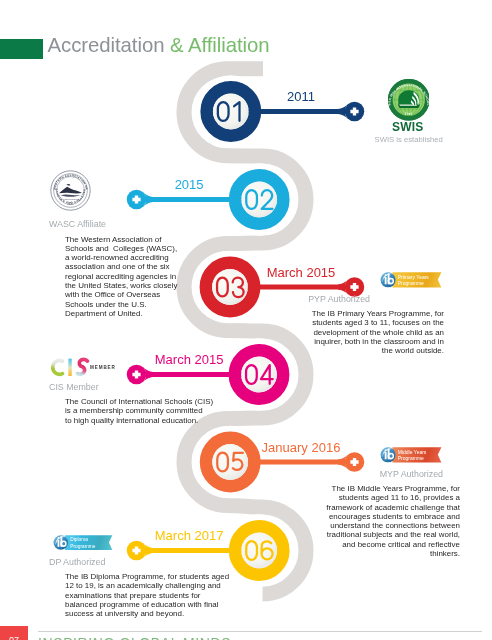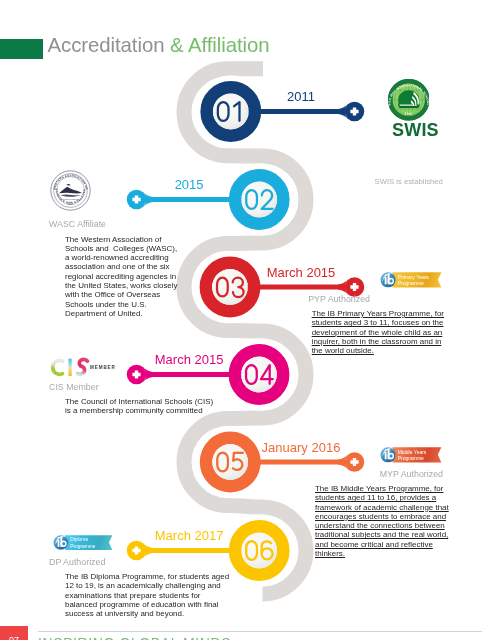--- a/index.html
+++ b/index.html
@@ -9,25 +9,25 @@
   #ribbon{position:absolute;left:0;top:0;width:492px;height:640px;}
   #hdr-bar{left:0;top:25px;width:43px;height:20px;}
   #hdr-title{position:absolute;left:47.6px;top:20.3px;font-size:20.4px;color:#8d9296;white-space:nowrap;letter-spacing:-0.08px;}
   #hdr-title .g{color:#78bc6b;}
   .date-lbl{position:absolute;font-size:13px;white-space:nowrap;}
   #footer-num{left:0;top:612px;width:28px;height:28px;background:#ef4444;color:#fff;font-size:9px;display:flex;align-items:center;justify-content:center;}
   #footer-rule{left:38px;top:617px;width:444px;height:1px;background:#cfd3d6;}
   #footer-tag{left:38px;top:621px;font-size:14px;color:#7fb77e;letter-spacing:0.6px;}
 
   .logo-box{position:absolute;}
-  .swis-word{position:absolute;font-size:18px;font-weight:bold;color:#116b38;letter-spacing:0.2px;}
-  .cap{position:absolute;font-size:7.7px;color:#acb1b5;white-space:nowrap;margin-top:42px;}
+  .swis-word{position:absolute;font-size:12px;font-weight:bold;color:#116b38;letter-spacing:0.2px;}
+  .cap{position:absolute;font-size:7.7px;color:#acb1b5;white-space:nowrap;}
   .sec-title{position:absolute;font-size:8.85px;color:#a5aaae;white-space:nowrap;}
   .sec-body{position:absolute;font-size:7.95px;color:#231f20;line-height:9.3px;margin-left:16px;}
-  .sec-body.r{text-align:left;text-decoration:underline;}
+  .sec-body.r{text-align:right;}
   .sec-body>div{white-space:pre;}
 </style>
 </head>
 <body>
 
 <div id="page">
 
   <div class="abs" id="hdr-bar" style="background: rgb(12, 122, 70);"></div>
   <div id="hdr-title"><span>Accreditation </span><span class="g">&amp; Affiliation</span></div>
 
@@ -262,20 +262,21 @@
           <stop offset="62%" stop-color="#e94b86"></stop>
           <stop offset="82%" stop-color="#bcd9dd"></stop>
           <stop offset="100%" stop-color="#daeff0"></stop>
       </linearGradient>
     </defs>
   </svg>
   <div class="sec-title" style="left:49px;top:367.5px">CIS Member</div>
   <div class="sec-body" style="left:49px;top:383px">
       <div>The Council of International Schools (CIS)</div>
       <div>is a membership community committed</div>
+      <div>to high quality international education.</div>
     </div>
 
   <svg class="logo-box" style="left:379.5px;top:431.5px;width:62px;height:17.7px" viewBox="0 0 210 60">
     <path d="M 42 4 H 208 L 196 30 L 208 56 H 42 z" fill="url(#mypgrad)"></path>
     <circle cx="27" cy="30" r="25.5" fill="url(#ibgrad)"></circle>
     <path d="M 9 38 A 25.5 25.5 0 0 1 45 11 A 30 30 0 0 0 9 38 z" fill="#ffffff" opacity="0.92"></path>
     <g fill="#ffffff">
       <circle cx="19" cy="14" r="3.2"></circle>
       <path d="M 15.8 20.5 h 6.4 v 24.5 h -6.4 z"></path>
       <path d="M 25.8 8 h 6.4 v 37 h -6.4 z"></path>

